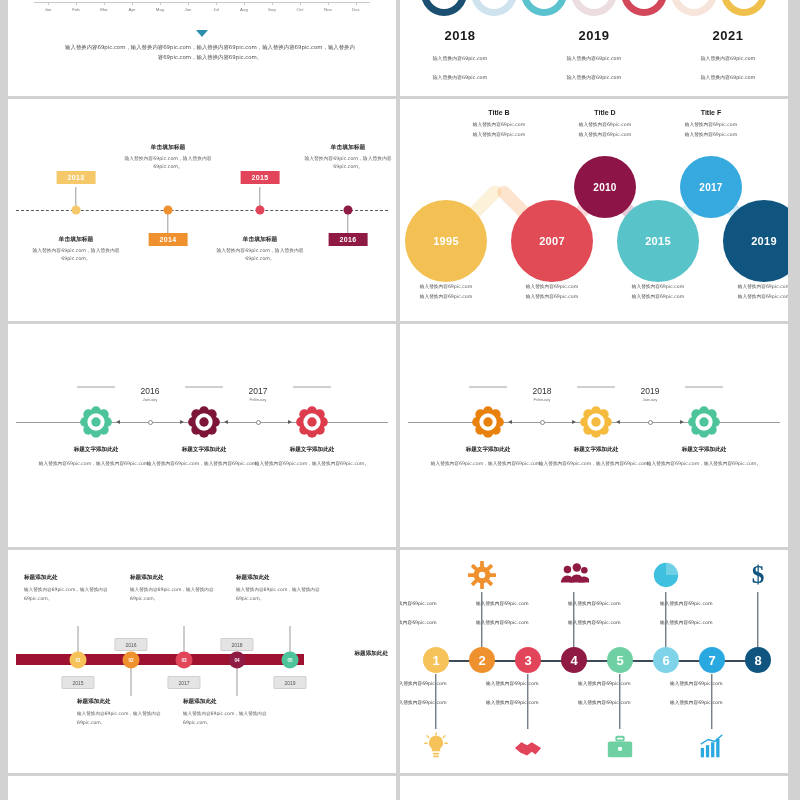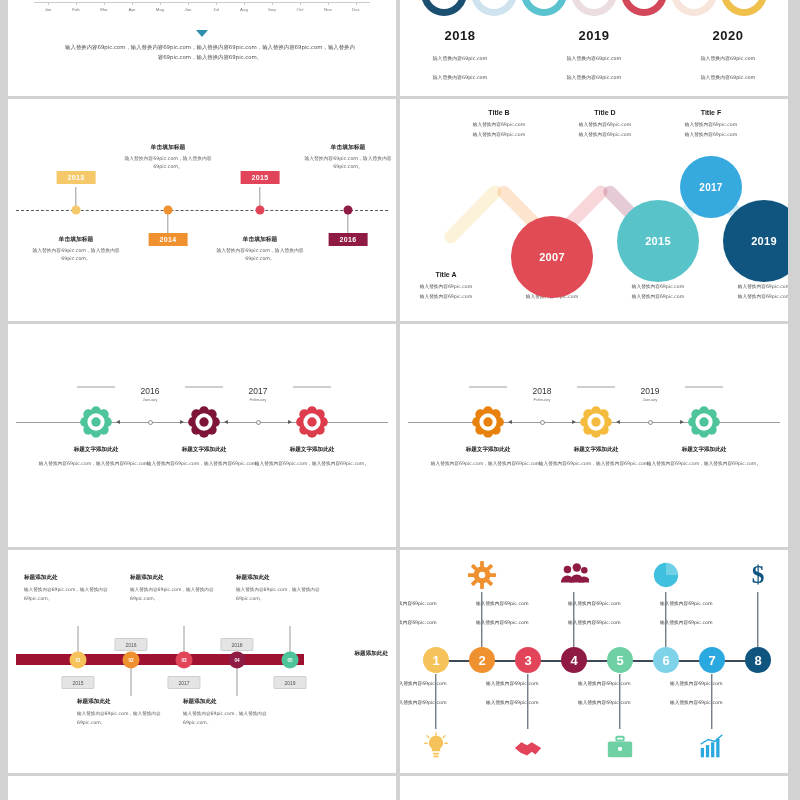--- a/index.html
+++ b/index.html
@@ -179,21 +179,21 @@
           <div class="y">2018</div>
           <div class="d cn">输入替换内容69pic.com</div>
           <div class="d cn" style="margin-top: 6px;">输入替换内容69pic.com</div>
         </div>
         <div class="s8-col" style="left: 134px;">
           <div class="y">2019</div>
           <div class="d cn">输入替换内容69pic.com</div>
           <div class="d cn" style="margin-top: 6px;">输入替换内容69pic.com</div>
         </div>
         <div class="s8-col" style="left: 268px;">
-          <div class="y">2020</div>
+          <div class="y">2021</div>
           <div class="d cn">输入替换内容69pic.com</div>
           <div class="d cn" style="margin-top: 6px;">输入替换内容69pic.com</div>
         </div>
       </div>
   </div>
 
   <div class="slide">
     <div class="s2-line"></div>
     <div id="s2nodes">
         <div class="s2-node" style="left: 8px; top: 0px; width: 120px; height: 222px;">
@@ -236,36 +236,38 @@
   </div>
 
   <div class="slide">
     <div class="s3-wrap" id="s3wrap">
         <div class="s3-link" style="width: 75.6637px; left: 34.6681px; top: 108.5px; transform: rotate(-45.5355deg); background: rgb(243, 193, 83); opacity: 0.22;"></div>
         <div class="s3-link" style="width: 75.6637px; left: 87.6681px; top: 108.5px; transform: rotate(45.5355deg); background: rgb(245, 130, 32); opacity: 0.22;"></div>
         <div class="s3-link" style="width: 75.6637px; left: 140.668px; top: 108.5px; transform: rotate(-45.5355deg); background: rgb(224, 75, 85); opacity: 0.22;"></div>
         <div class="s3-link" style="width: 75.6637px; left: 193.668px; top: 108.5px; transform: rotate(45.5355deg); background: rgb(140, 20, 71); opacity: 0.22;"></div>
         <div class="s3-link" style="width: 75.6637px; left: 246.668px; top: 108.5px; transform: rotate(-45.5355deg); background: rgb(88, 196, 202); opacity: 0.22;"></div>
         <div class="s3-link" style="width: 75.6637px; left: 299.668px; top: 108.5px; transform: rotate(45.5355deg); background: rgb(54, 169, 223); opacity: 0.22;"></div>
+        <div class="s3-circ" style="width: 82px; height: 82px; left: 5px; top: 101px; background: rgb(243, 193, 83);">1995</div>
         <div class="s3-cap" style="left: -2px; top: 172px;">
           <div class="t">Title A</div>
           <div class="d cn">输入替换内容69pic.com</div>
           <div class="d cn">输入替换内容69pic.com</div>
         </div>
         <div class="s3-cap" style="left: 51px; top: 10px;">
           <div class="t">Title B</div>
           <div class="d cn">输入替换内容69pic.com</div>
           <div class="d cn">输入替换内容69pic.com</div>
         </div>
-        <div class="s3-circ" style="width: 82px; height: 82px; left: 111px; top: 117px; background: rgb(224, 75, 85);">2007</div>
+        <div class="s3-circ" style="width: 82px; height: 82px; left: 111px; top: 101px; background: rgb(224, 75, 85);">2007</div>
         <div class="s3-cap" style="left: 104px; top: 172px;">
           <div class="t">Title C</div>
           <div class="d cn">输入替换内容69pic.com</div>
           <div class="d cn">输入替换内容69pic.com</div>
         </div>
+        <div class="s3-circ" style="width: 62px; height: 62px; left: 174px; top: 57px; background: rgb(140, 20, 71); font-size: 10px;">2010</div>
         <div class="s3-cap" style="left: 157px; top: 10px;">
           <div class="t">Title D</div>
           <div class="d cn">输入替换内容69pic.com</div>
           <div class="d cn">输入替换内容69pic.com</div>
         </div>
         <div class="s3-circ" style="width: 82px; height: 82px; left: 217px; top: 101px; background: rgb(88, 196, 202);">2015</div>
         <div class="s3-cap" style="left: 210px; top: 172px;">
           <div class="t">Title E</div>
           <div class="d cn">输入替换内容69pic.com</div>
           <div class="d cn">输入替换内容69pic.com</div>

